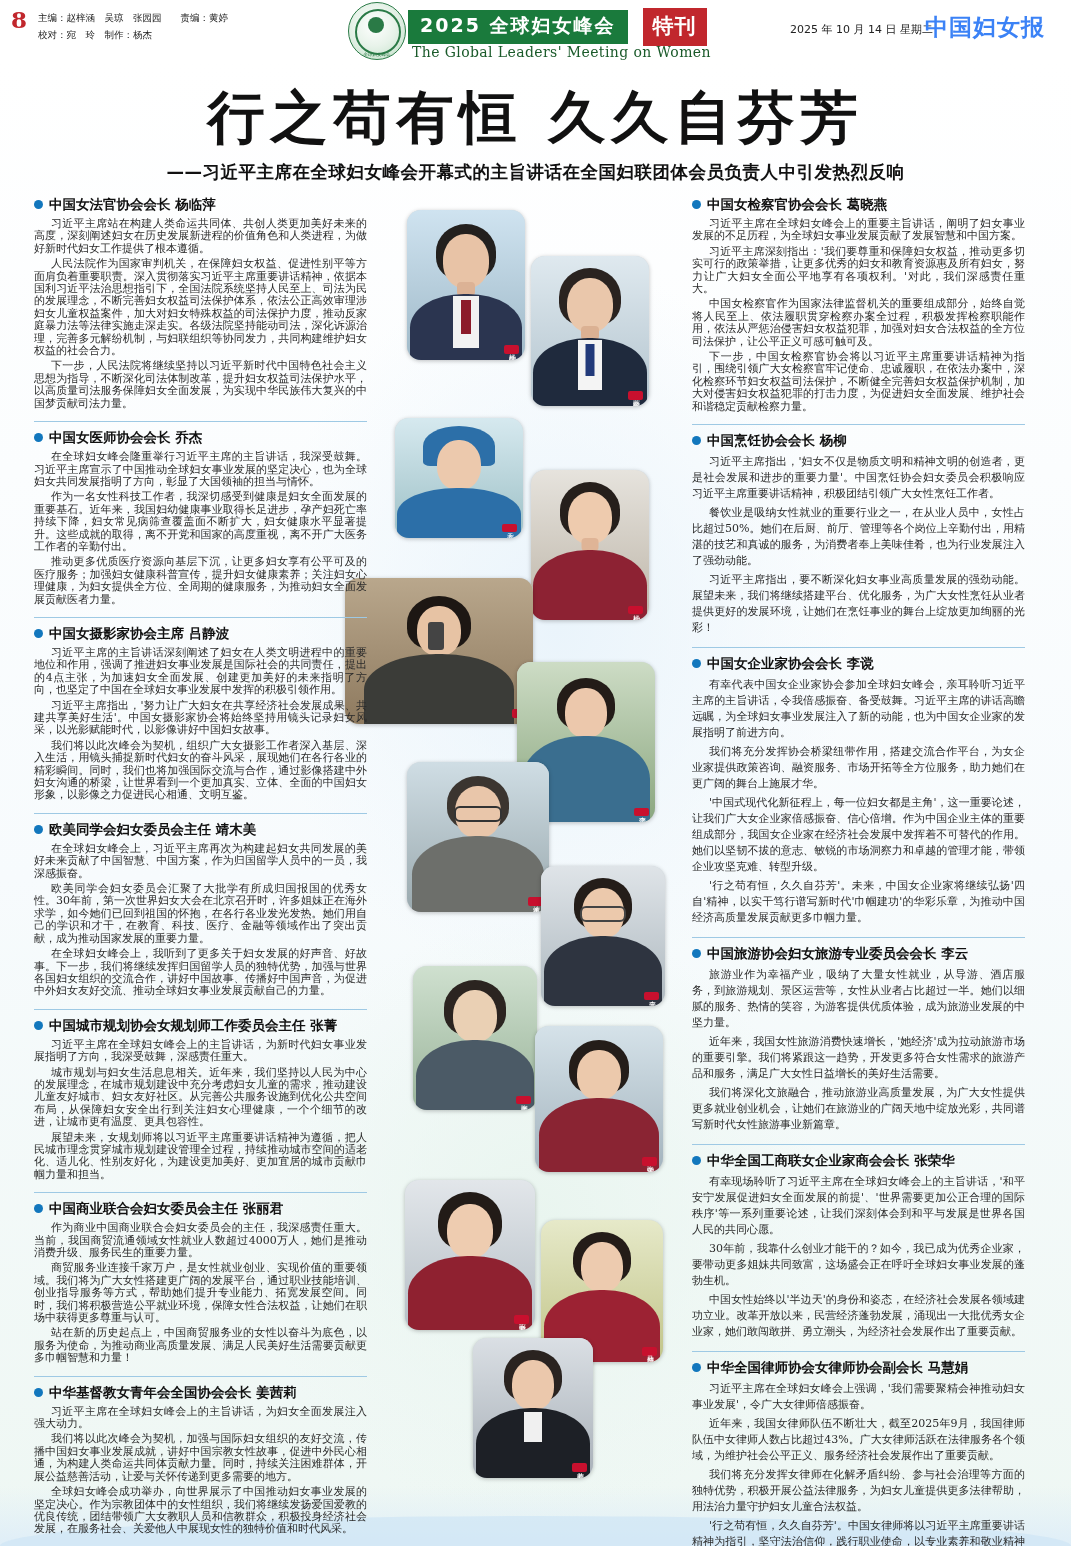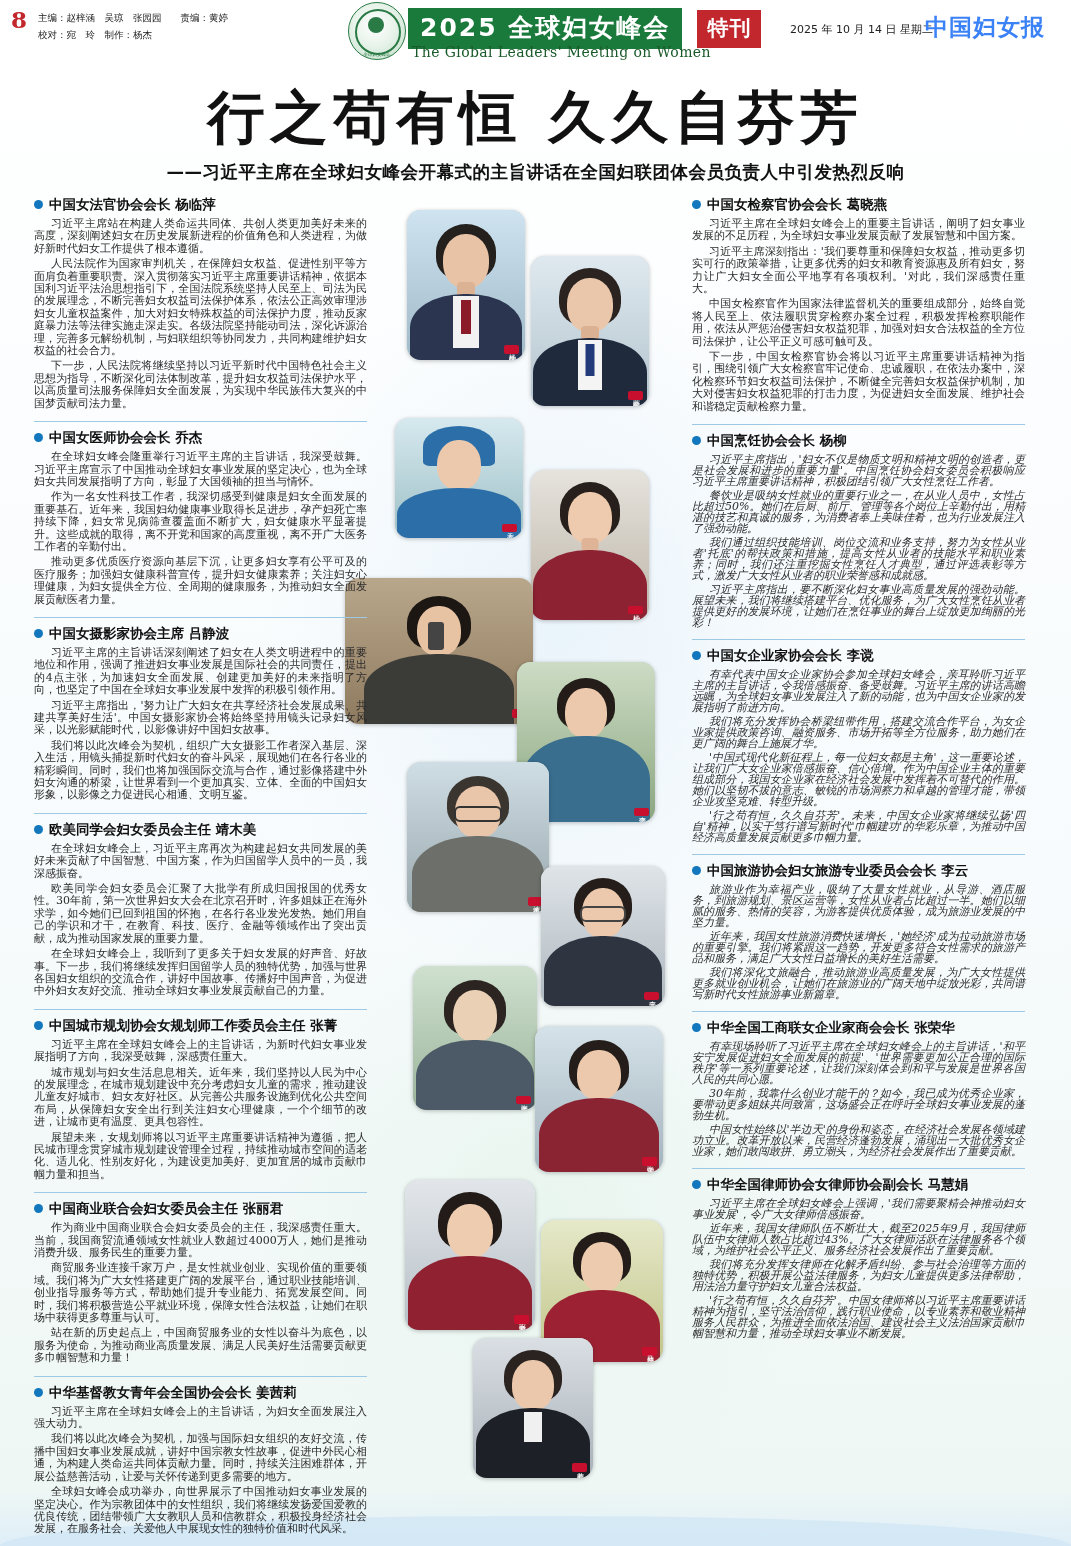--- a/index.html
+++ b/index.html
@@ -37,21 +37,21 @@
     position:absolute;left:19px;top:14px;width:16px;height:16px;border-radius:50%;
     background:#2a7a46;
   }
   .logo-badge .txt{
     position:absolute;left:0;bottom:2px;width:56px;text-align:center;font-size:4.5px;color:#2a7a46;
   }
   .summit-title{
     position:absolute;left:408px;top:8px;
   }
   .summit-cn{
-    display:inline-block;background:#1a7a3c;color:#fff;font-size:25px;font-weight:bold;
+    display:inline-block;background:#1a7a3c;color:#fff;font-size:19px;font-weight:bold;
     padding:3px 12px 5px;letter-spacing:2px;
     font-family:"DejaVu Sans","Liberation Sans",sans-serif;
     vertical-align:middle;
   }
   .summit-tag{
     display:inline-block;background:#c1272d;color:#fff;font-size:21px;font-weight:bold;
     padding:4px 10px 6px;margin-left:10px;letter-spacing:1px;vertical-align:middle;
   }
   .summit-en{
     position:absolute;left:412px;top:44px;font-size:14px;color:#1a5a2a;
@@ -113,21 +113,21 @@
   .art-title{
     font-size:13.5px;font-weight:bold;color:#111;line-height:17px;
     font-family:"DejaVu Sans","Liberation Sans",sans-serif;
   }
   .art-body p{
     margin:0 0 3px 0;
     font-size:11px;line-height:12.4px;color:#2a2a2a;text-align:justify;
     text-indent:17px;
     font-family:"DejaVu Serif","Liberation Serif",serif;
   }
-  .art-body.tight p{line-height:11px;font-style:italic;}
+  .art-body.tight p{line-height:16px;}
 
   
   .collage{
     position:absolute;left:345px;top:200px;width:360px;height:1300px;
   }
   .photo{
     position:absolute;border-radius:14px;overflow:hidden;
     box-shadow:0 1px 4px rgba(0,0,0,.25);
     background:#cfd9de;
   }
@@ -437,21 +437,20 @@
   </div>
 
   <div class="article">
     <div class="art-head">
       <div class="bullet"></div>
       <div class="art-title">中国烹饪协会会长 杨柳</div>
     </div>
     <div class="art-body tight">
       <p>习近平主席指出，'妇女不仅是物质文明和精神文明的创造者，更是社会发展和进步的重要力量'。中国烹饪协会妇女委员会积极响应习近平主席重要讲话精神，积极团结引领广大女性烹饪工作者。</p>
       <p>餐饮业是吸纳女性就业的重要行业之一，在从业人员中，女性占比超过50%。她们在后厨、前厅、管理等各个岗位上辛勤付出，用精湛的技艺和真诚的服务，为消费者奉上美味佳肴，也为行业发展注入了强劲动能。</p>
-      <p>我们通过组织技能培训、岗位交流和业务支持，努力为女性从业者'托底'的帮扶政策和措施，提高女性从业者的技能水平和职业素养；同时，我们还注重挖掘女性烹饪人才典型，通过评选表彰等方式，激发广大女性从业者的职业荣誉感和成就感。</p>
       <p>习近平主席指出，要不断深化妇女事业高质量发展的强劲动能。展望未来，我们将继续搭建平台、优化服务，为广大女性烹饪从业者提供更好的发展环境，让她们在烹饪事业的舞台上绽放更加绚丽的光彩！</p>
     </div>
   </div>
 
   <div class="article">
     <div class="art-head">
       <div class="bullet"></div>
       <div class="art-title">中国女企业家协会会长 李谠</div>
     </div>
     <div class="art-body tight">

